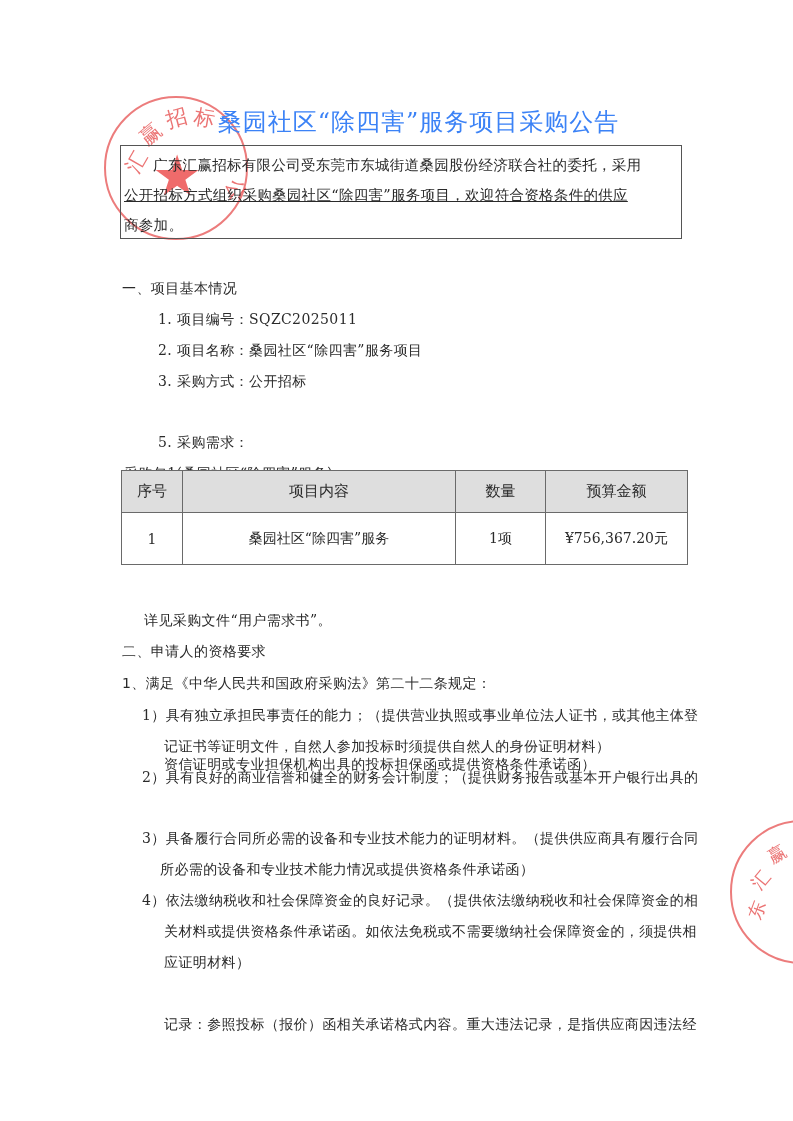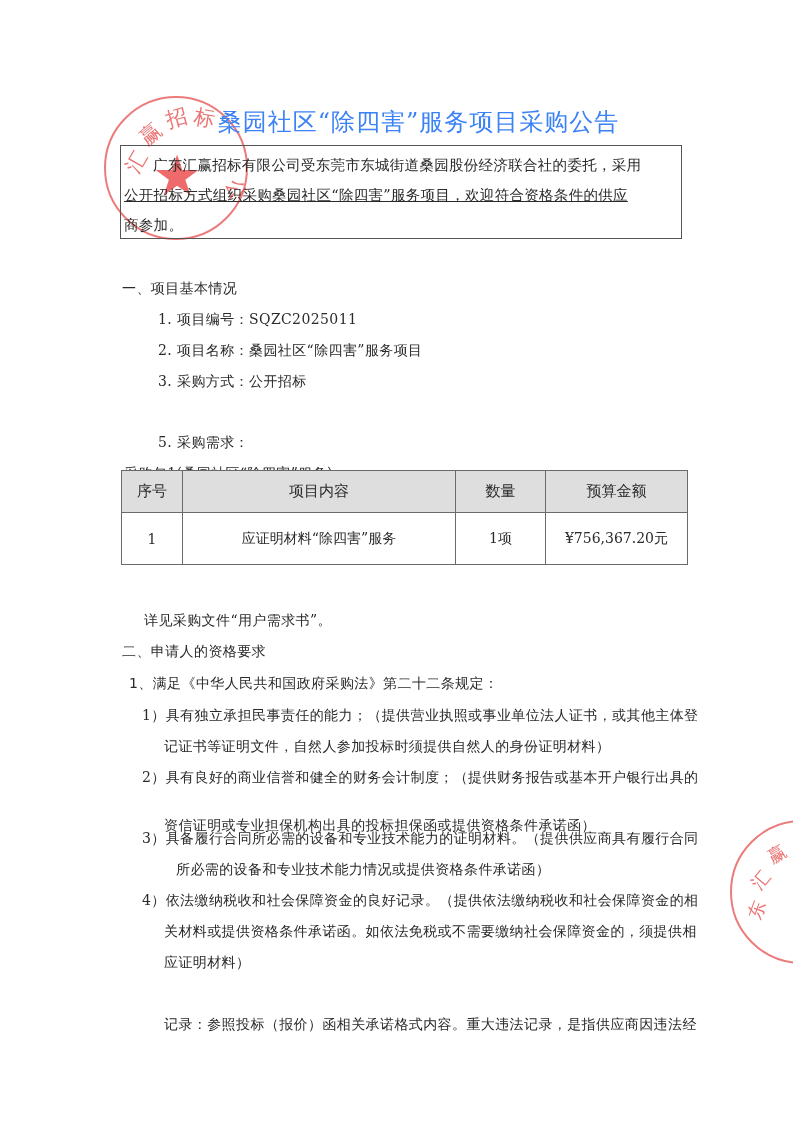--- a/index.html
+++ b/index.html
@@ -61,39 +61,39 @@
   <table class="req">
     <tbody>
         <tr>
       <th style="width:58px;">序号</th>
       <th style="width:270px;">项目内容</th>
       <th style="width:87px;">数量</th>
       <th>预算金额</th>
     </tr>
     <tr>
       <td>1</td>
-      <td>应证明材料“除四害”服务</td>
+      <td>桑园社区“除四害”服务</td>
       <td>1项</td>
       <td>¥756,367.20元</td>
     </tr>
   </tbody>
     </table>
 
   <div class="line" style="left:144px; top:592px;">详见采购文件“用户需求书”。</div>
 
   <div class="line head" style="left:122px; top:623px;">二、申请人的资格要求</div>
-  <div class="line head" style="left:129px; top:655px;">1、满足《中华人民共和国政府采购法》第二十二条规定：</div>
+  <div class="line head" style="left:122px; top:655px;">1、满足《中华人民共和国政府采购法》第二十二条规定：</div>
 
   <div class="line" style="left:142px; top:687px;">1）具有独立承担民事责任的能力；（提供营业执照或事业单位法人证书，或其他主体登</div>
   <div class="line" style="left:164px; top:718px;">记证书等证明文件，自然人参加投标时须提供自然人的身份证明材料）</div>
 
   <div class="line" style="left:142px; top:749px;">2）具有良好的商业信誉和健全的财务会计制度；（提供财务报告或基本开户银行出具的</div>
-  <div class="line" style="left:164px; top:797px;">资信证明或专业担保机构出具的投标担保函或提供资格条件承诺函）</div>
+  <div class="line" style="left:164px; top:736px;">资信证明或专业担保机构出具的投标担保函或提供资格条件承诺函）</div>
 
   <div class="line" style="left:142px; top:810px;">3）具备履行合同所必需的设备和专业技术能力的证明材料。（提供供应商具有履行合同</div>
-  <div class="line" style="left:176px; top:841px;">所必需的设备和专业技术能力情况或提供资格条件承诺函）</div>
+  <div class="line" style="left:160px; top:841px;">所必需的设备和专业技术能力情况或提供资格条件承诺函）</div>
 
   <div class="line" style="left:142px; top:872px;">4）依法缴纳税收和社会保障资金的良好记录。（提供依法缴纳税收和社会保障资金的相</div>
   <div class="line" style="left:164px; top:903px;">关材料或提供资格条件承诺函。如依法免税或不需要缴纳社会保障资金的，须提供相</div>
   <div class="line" style="left:164px; top:934px;">应证明材料）</div>
 
   <div class="line" style="left:164px; top:996px;">记录：参照投标（报价）函相关承诺格式内容。重大违法记录，是指供应商因违法经</div>
 </div>
 
 </body></html>

